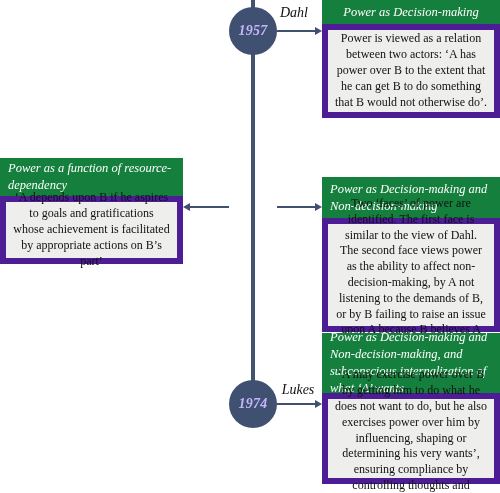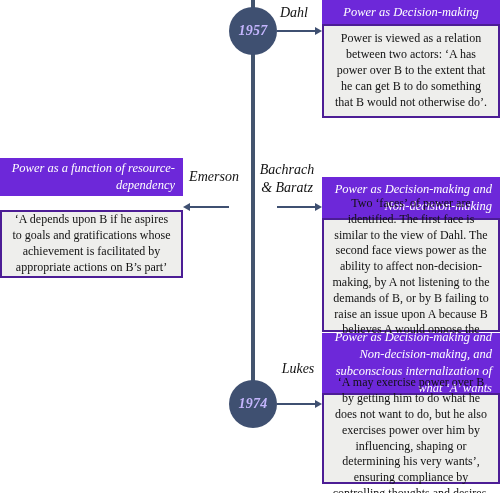--- a/index.html
+++ b/index.html
@@ -57,35 +57,35 @@
   .arrow-right { border-left: 7px solid #3f5071; }
   .arrow-left  { border-right: 7px solid #3f5071; }
 
   
   .card {
     position: absolute;
     box-sizing: border-box;
   }
   .card-header {
     box-sizing: border-box;
-    background: #6d28d9;
+    background: #15803d;
     color: #ffffff;
     font-style: italic;
-    text-align: right;
+    text-align: left;
     font-size: 12.5px;
     line-height: 1.35;
     padding: 0 8px;
     display: flex;
     align-items: center;
     justify-content: center;
   }
   .card-body {
     box-sizing: border-box;
     background: #eeeeec;
-    border: 2px solid #4c1d95;
+    border: 6px solid #4c1d95;
     color: #111111;
     text-align: center;
     font-size: 12px;
     line-height: 1.32;
     padding: 5px 7px;
     display: flex;
     align-items: center;
     justify-content: center;
   }
 
@@ -114,43 +114,41 @@
   <div class="author-label" style="left:272px; top:4px; width:44px;">Dahl</div>
 
   <div class="card" style="left:322px; top:0px; width:178px;">
     <div class="card-header" style="height:24px;">Power as Decision-making</div>
     <div class="card-body" style="height:94px;">Power is viewed as a relation between two actors: ‘A has power over B to the extent that he can get B to do something that B would not otherwise do’.</div>
   </div>
 
   <div class="connector" style="left:190px; top:206px; width:39px;"></div>
   <div class="arrow-head arrow-left" style="left:183px; top:203px;"></div>
 
-  <div class="author-label" style="left:183px; top:168px; width:62px;">Emerson</div>
 
   <div class="card" style="left:0px; top:158px; width:183px;">
     <div class="card-header" style="height:38px;">Power as a function of resource-dependency</div>
-    <div class="card-body" style="height:68px;margin-top:14px;">‘A depends upon B if he aspires to goals and gratifications whose achievement is facilitated by appropriate actions on B’s part’</div>
+    <div class="card-body" style="height:68px;">‘A depends upon B if he aspires to goals and gratifications whose achievement is facilitated by appropriate actions on B’s part’</div>
   </div>
 
   <div class="connector" style="left:277px; top:206px; width:38px;"></div>
   <div class="arrow-head arrow-right" style="left:315px; top:203px;"></div>
 
 
-  <div class="author-label" style="left:254px; top:161px; width:66px;">Bachrach &amp; Baratz</div>
 
   <div class="card" style="left:322px; top:157px; width:178px;">
     <div class="card-header" style="height:41px;margin-top:20px;">Power as Decision-making and Non-decision-making</div>
     <div class="card-body" style="height:114px;">Two ‘faces’ of power are identified. The first face is similar to the view of Dahl. The second face views power as the ability to affect non-decision-making, by A not listening to the demands of B, or by B failing to raise an issue upon A because B believes A would oppose the idea.</div>
   </div>
 
   <div class="connector" style="left:277px; top:403px; width:38px;"></div>
   <div class="arrow-head arrow-right" style="left:315px; top:400px;"></div>
 
   <div class="year-node" style="left:229px; top:380px;text-align:center;">1974</div>
 
-  <div class="author-label" style="left:276px; top:360px; width:44px;">Lukes</div>
+  <div class="author-label" style="left:276px; top:381px; width:44px;">Lukes</div>
 
   <div class="card" style="left:322px; top:333px; width:178px;">
     <div class="card-header" style="height:60px;">Power as Decision-making and Non-decision-making, and subconscious internalization of what ‘A’ wants</div>
     <div class="card-body" style="height:91px;">‘A may exercise power over B by getting him to do what he does not want to do, but he also exercises power over him by influencing, shaping or determining his very wants’, ensuring compliance by controlling thoughts and desires.</div>
   </div>
 
 </div>
 
 </body></html>

